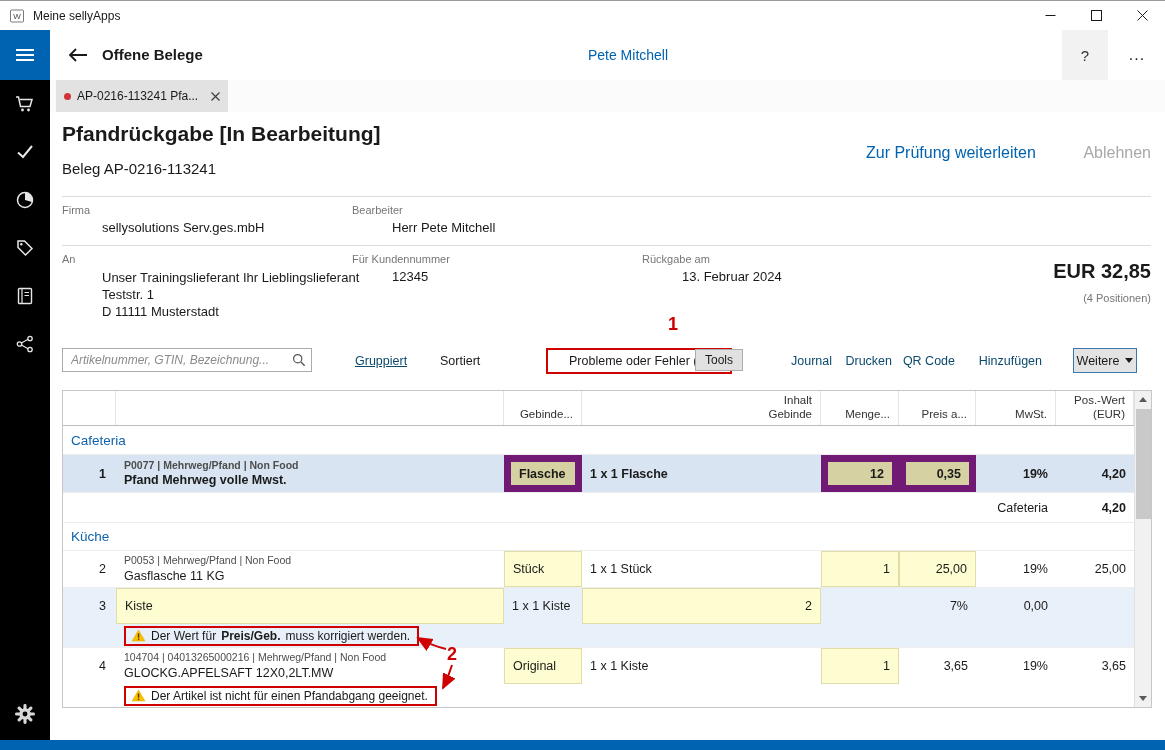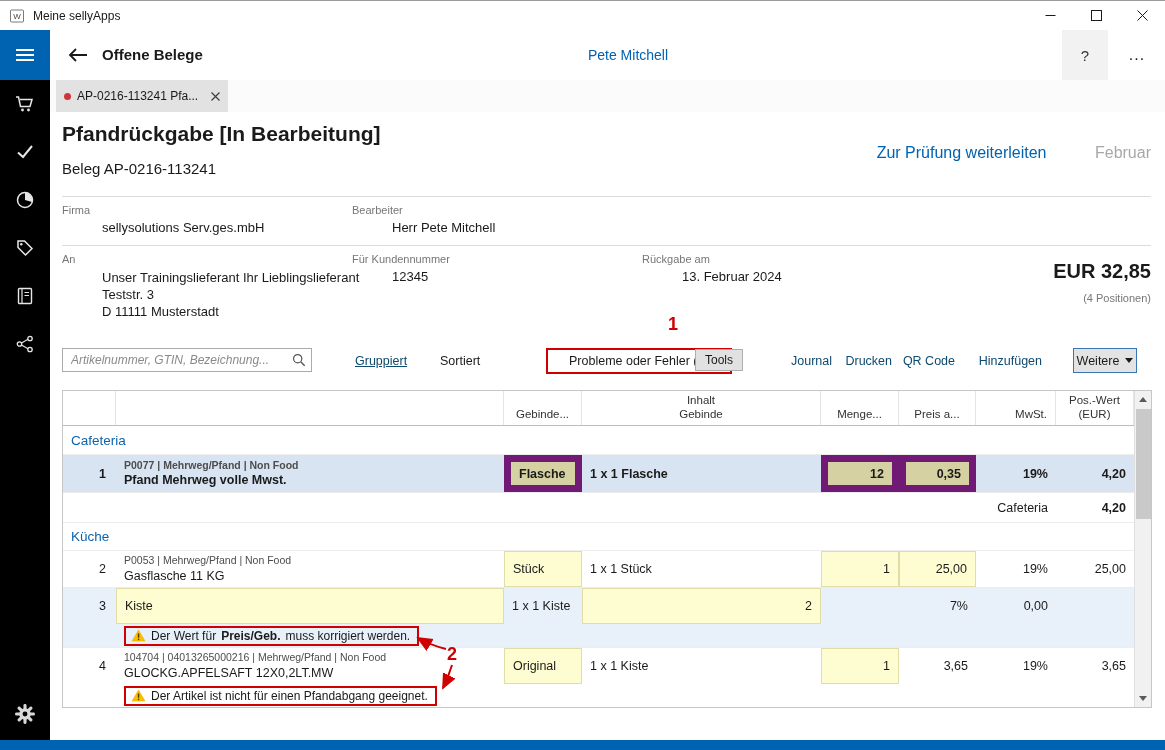--- a/index.html
+++ b/index.html
@@ -92,21 +92,21 @@
   #grid { position: absolute; left: 0; top: 0; right: 17px; bottom: 0; overflow: hidden; }
   .trow { display: grid; grid-template-columns: 53px 388px 78px 239px 78px 77px 80px 1fr; width: 100%; }
   .c { padding: 0 8px; display: flex; align-items: center; font-size: 12.5px; overflow: hidden; }
   .c.num { justify-content: flex-end; padding-right: 10px; }
   .c.right { justify-content: flex-end; }
   .c.desc { flex-direction: column; align-items: flex-start; justify-content: center; line-height: 1.3; }
   .meta { font-size: 10.5px; color: #4d4d4d; white-space: nowrap; }
   .name { font-size: 12.5px; white-space: nowrap; }
   .thead { height: 35px; border-bottom: 1px solid #bdbdbd; }
   .thead .c { font-size: 11.5px; color: #333; border-right: 1px solid #e4e4e4;
-    flex-direction: column; align-items: center; justify-content: flex-end; padding-bottom: 3px; line-height: 1.2; }
+    flex-direction: column; align-items: flex-end; justify-content: flex-end; padding-bottom: 3px; line-height: 1.2; }
   .thead .c.hr { align-items: flex-end; }
   .tgroup { height: 28px; display: flex; align-items: center; padding-left: 8px;
     color: #0f62ac; font-size: 13.5px; border-top: 1px solid #ededed; }
   .thead + .tgroup { border-top: none; }
   .item { height: 37px; border-top: 1px solid #ededed; }
   .sel { height: 38px; background: #d9e4f2; }
   .sel .c, .sel .name { font-weight: bold; }
   .tint { background: #e8f1f9; }
   .cell-y { background: #fdfdd1; border: 1px solid #e0dda8; }
   .cell-t { background: #d5d1a3; border: 7px solid #701a75; }
@@ -247,42 +247,42 @@
           <path d="M0.5 0.5 L8.5 8.5 M8.5 0.5 L0.5 8.5" stroke="#3a3a3a" stroke-width="1.1"></path>
         </svg>
     </span>
   </div>
 </div>
 
 <div id="content">
   <div id="doc-title">Pfandrückgabe [In Bearbeitung]</div>
   <div id="doc-actions">
     <span id="forward-link">Zur Prüfung weiterleiten</span>
-    <span id="reject-link">Februar</span>
+    <span id="reject-link">Ablehnen</span>
   </div>
   <div id="beleg">Beleg AP-0216-113241</div>
 
   <div class="divider" style="top:84px"></div>
 
   <div class="icell" style="left:12px;top:92px">
     <div class="ilabel">Firma</div>
     <div class="ivalue">sellysolutions Serv.ges.mbH</div>
   </div>
   <div class="icell" style="left:302px;top:92px">
     <div class="ilabel">Bearbeiter</div>
     <div class="ivalue">Herr Pete Mitchell</div>
   </div>
 
   <div class="divider" style="top:133px"></div>
 
   <div class="icell" style="left:12px;top:141px">
     <div class="ilabel">An</div>
     <div class="ivalue" id="an-value">
       <div>Unser Trainingslieferant Ihr Lieblingslieferant</div>
-      <div>Teststr. 3</div>
+      <div>Teststr. 1</div>
       <div>D 11111 Musterstadt</div>
     </div>
   </div>
   <div class="icell" style="left:302px;top:141px">
     <div class="ilabel">Für Kundennummer</div>
     <div class="ivalue">12345</div>
   </div>
   <div class="icell" style="left:592px;top:141px">
     <div class="ilabel">Rückgabe am</div>
     <div class="ivalue">13. Februar 2024</div>

